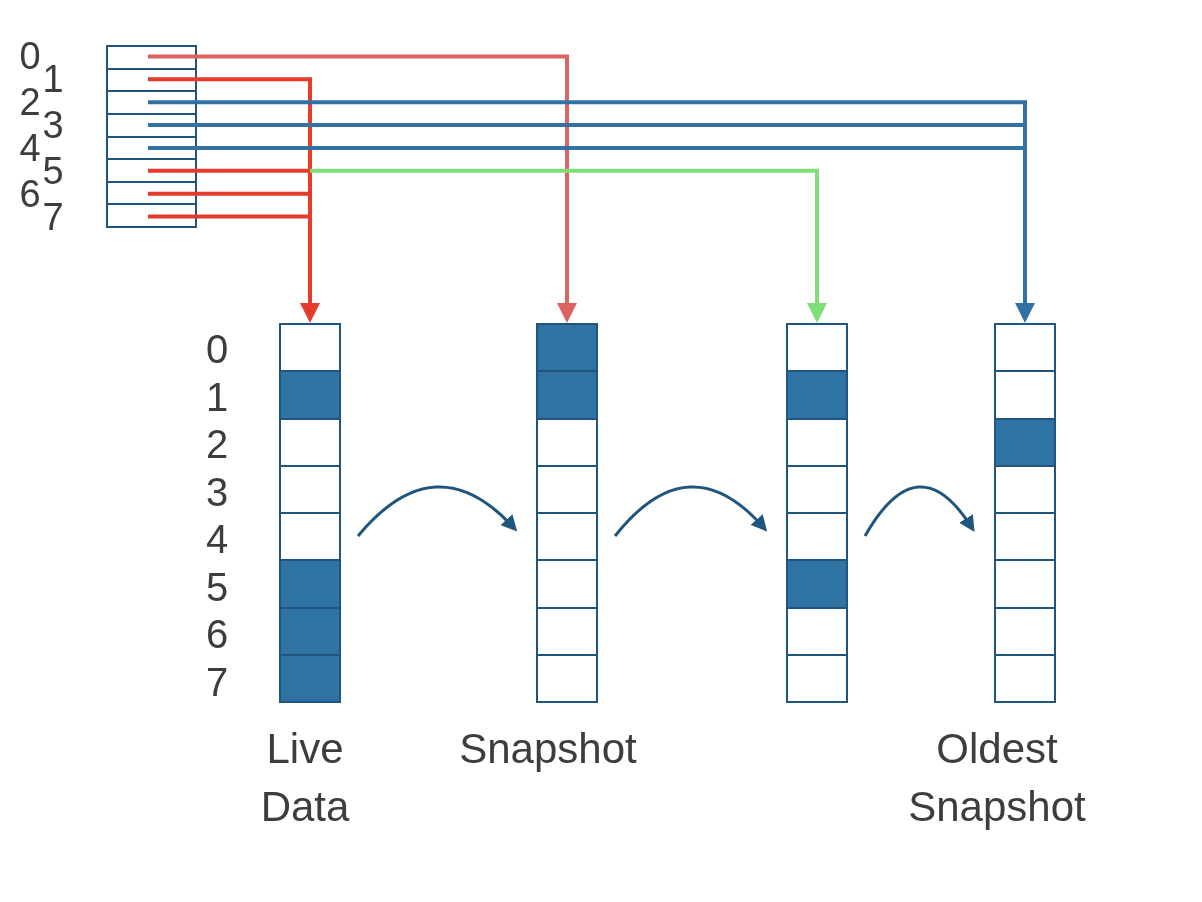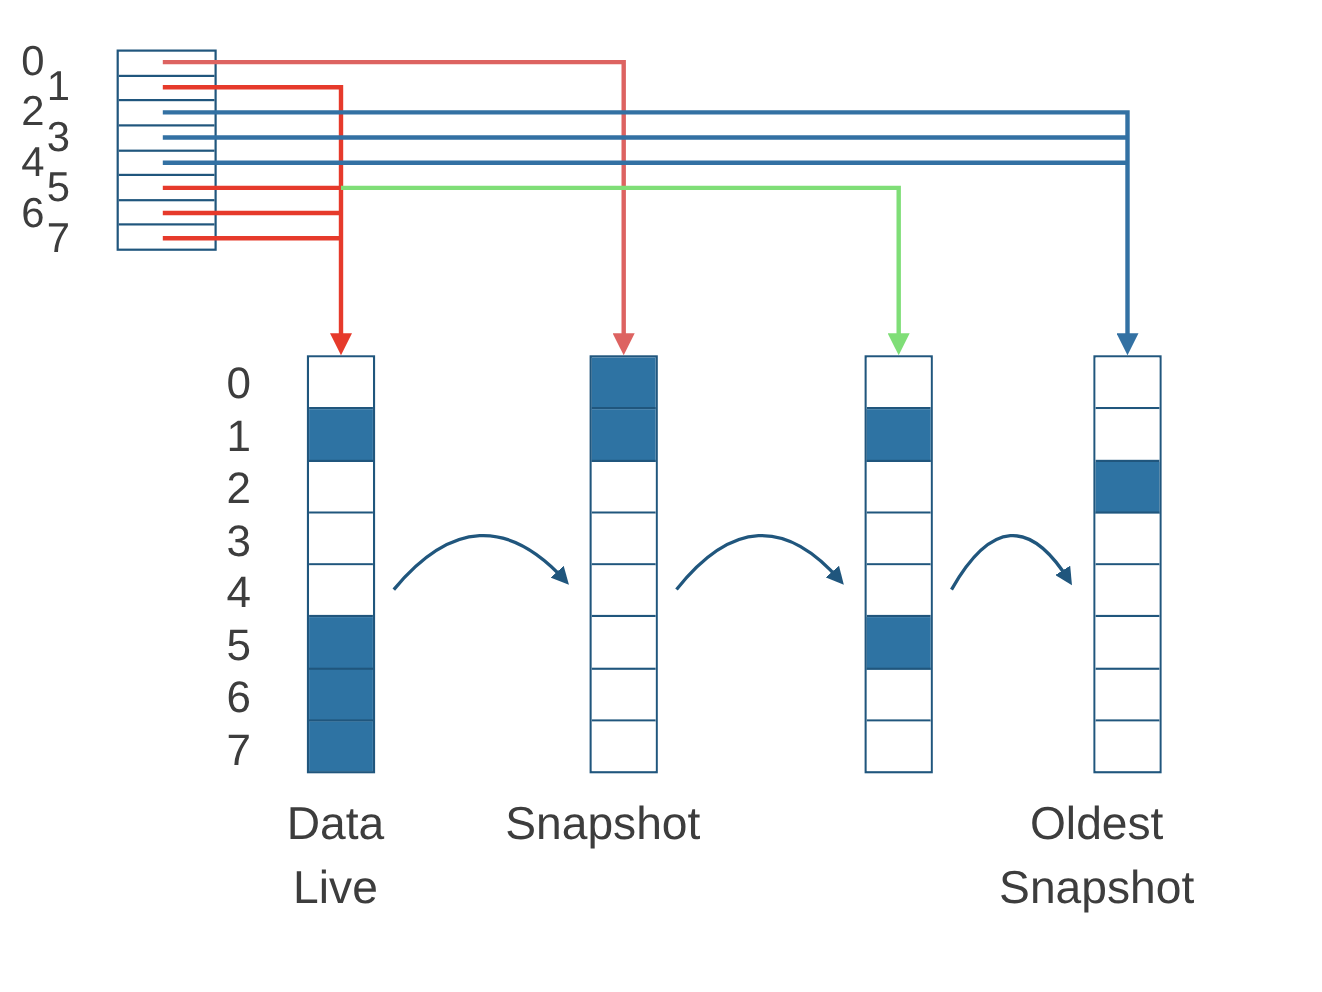--- a/index.html
+++ b/index.html
@@ -64,22 +64,22 @@
       </div>
       <span class="digit rd" style="left: 195px; top: 326px; width: 44px; height: 47.5px; line-height: 47.5px;">0</span>
       <span class="digit rd" style="left: 195px; top: 373.5px; width: 44px; height: 47.5px; line-height: 47.5px;">1</span>
       <span class="digit rd" style="left: 195px; top: 421px; width: 44px; height: 47.5px; line-height: 47.5px;">2</span>
       <span class="digit rd" style="left: 195px; top: 468.5px; width: 44px; height: 47.5px; line-height: 47.5px;">3</span>
       <span class="digit rd" style="left: 195px; top: 516px; width: 44px; height: 47.5px; line-height: 47.5px;">4</span>
       <span class="digit rd" style="left: 195px; top: 563.5px; width: 44px; height: 47.5px; line-height: 47.5px;">5</span>
       <span class="digit rd" style="left: 195px; top: 611px; width: 44px; height: 47.5px; line-height: 47.5px;">6</span>
       <span class="digit rd" style="left: 195px; top: 658.5px; width: 44px; height: 47.5px; line-height: 47.5px;">7</span>
       <div class="collabel" style="left: 155px; top: 720px; width: 300px;">
+        <span>Live</span>
         <span>Data</span>
-        <span>Live</span>
       </div>
       <div class="col" style="left: 536px; top: 323px; width: 62px; height: 380px;">
         <div class="cell filled"></div>
         <div class="cell filled"></div>
         <div class="cell"></div>
         <div class="cell"></div>
         <div class="cell"></div>
         <div class="cell"></div>
         <div class="cell"></div>
         <div class="cell"></div>

